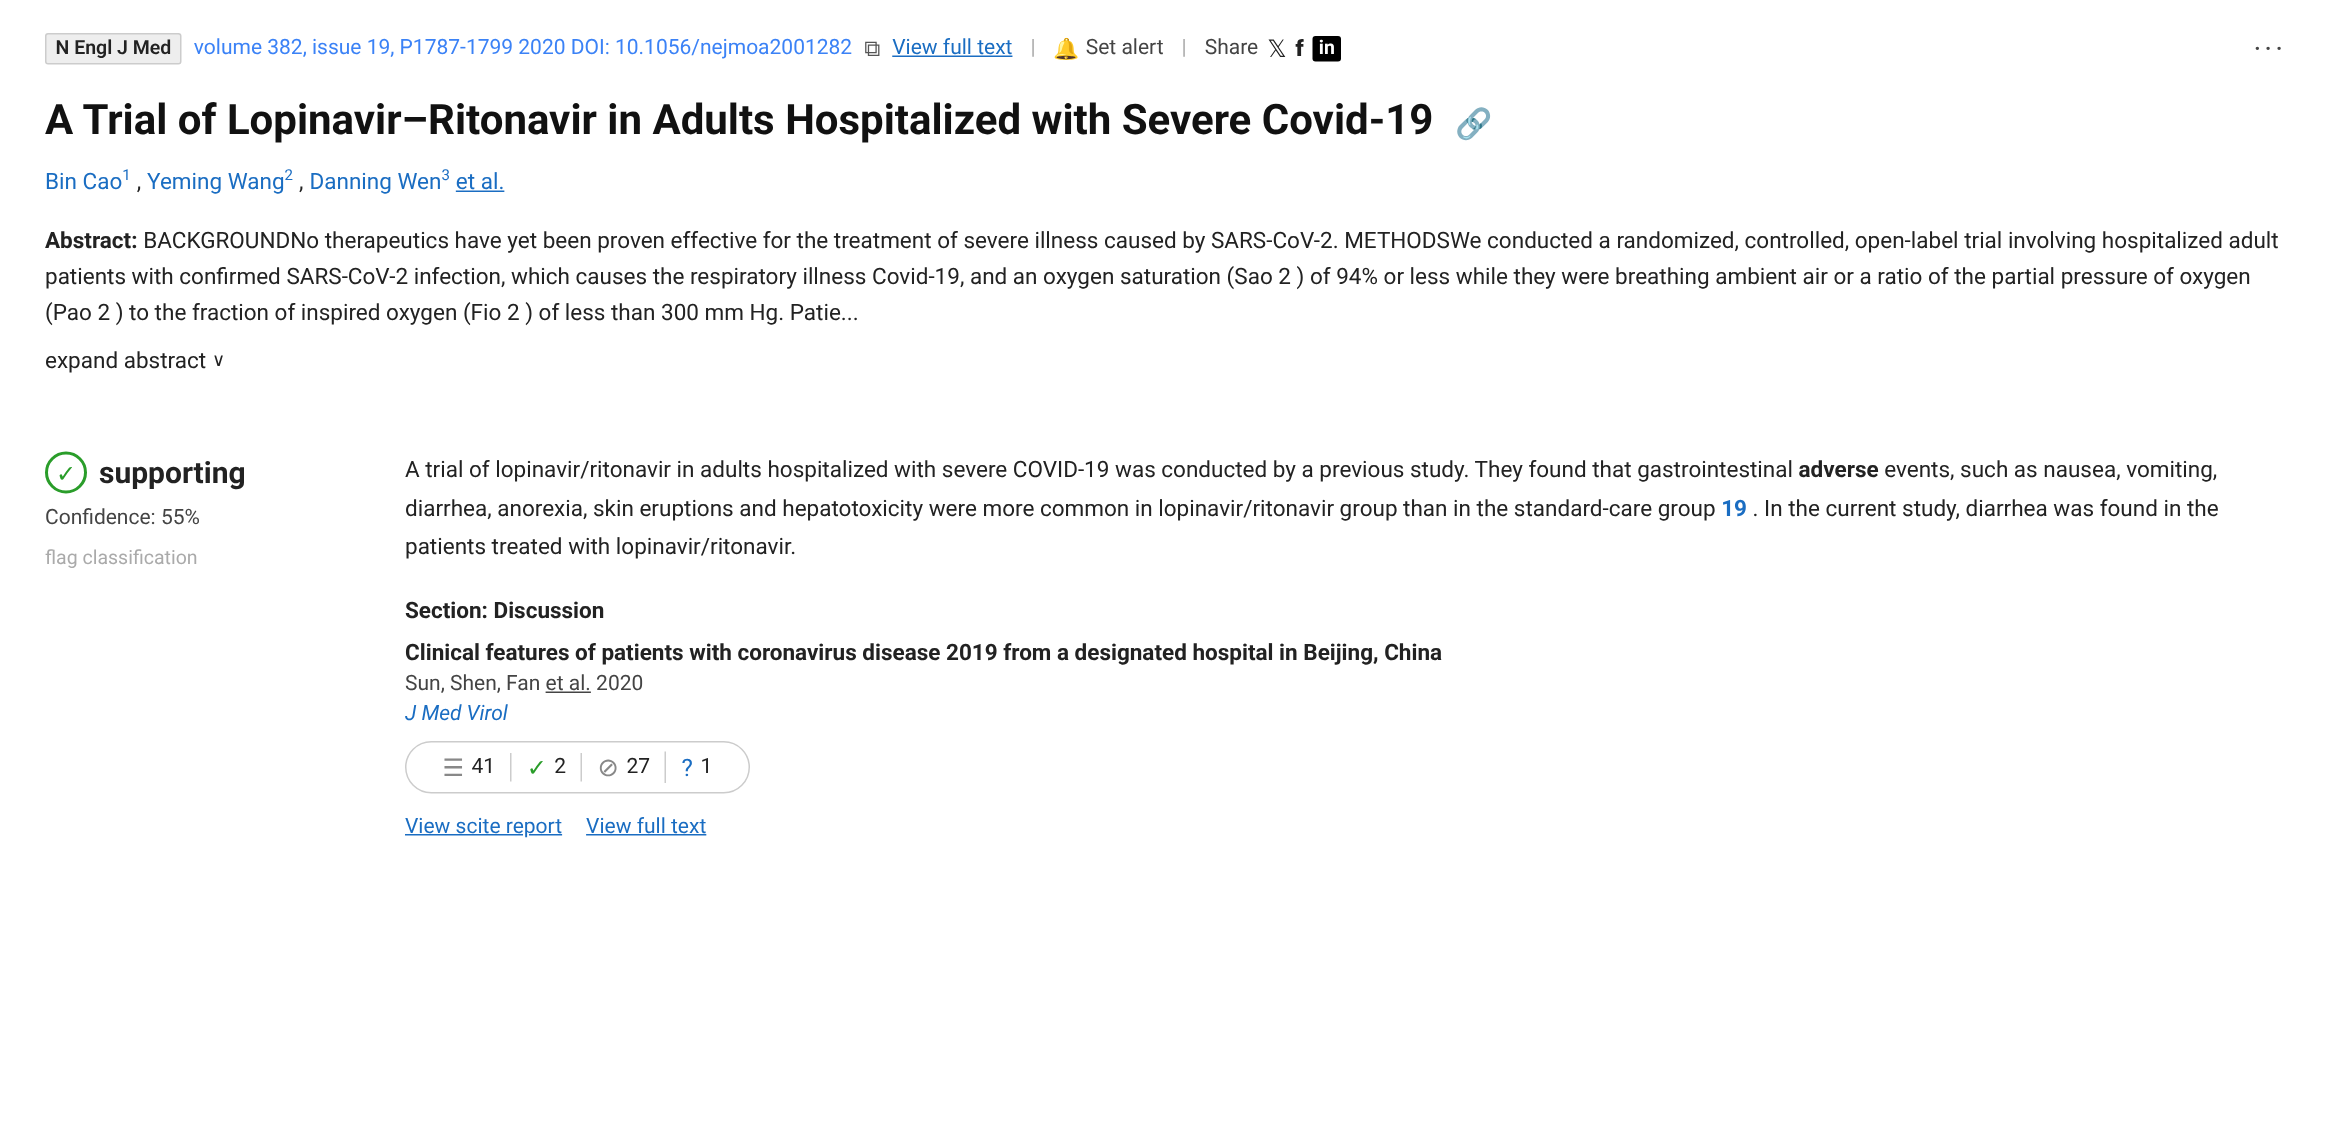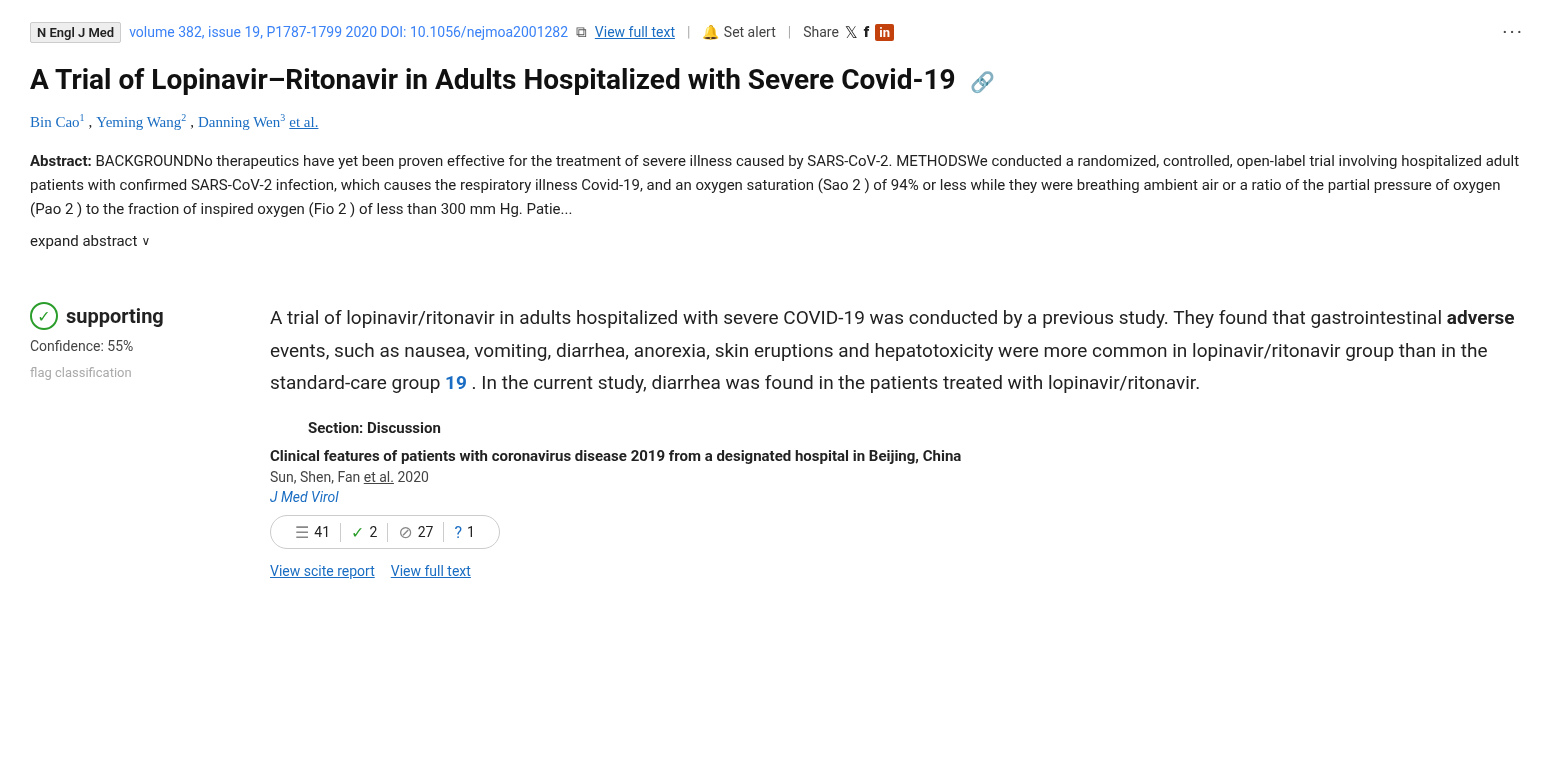--- a/index.html
+++ b/index.html
@@ -90,21 +90,20 @@
     }
 
     
     .authors {
       font-size: 15px;
       margin-bottom: 18px;
       display: flex;
       align-items: baseline;
       flex-wrap: wrap;
       gap: 4px;
-      font-family: Liberation Serif, serif;
     }
     .author-link {
       color: #1a6dc2;
       text-decoration: none;
       cursor: pointer;
     }
     .author-link sup {
       font-size: 10px;
     }
     .et-al {
@@ -181,41 +180,40 @@
       color: #aaa;
       cursor: pointer;
       text-decoration: none;
     }
 
     
     .right-panel {
       flex: 1;
     }
     .citation-text {
-      font-size: 19px;
+      font-size: 15px;
       color: #222;
       line-height: 1.7;
       margin-bottom: 20px;
     }
     .citation-bold {
       font-weight: 700;
     }
     .citation-ref {
       color: #1a6dc2;
       font-weight: 700;
       cursor: pointer;
     }
 
     
     .section-label {
       font-size: 15px;
       font-weight: 700;
       color: #222;
       margin-bottom: 10px;
-      margin-left: 38px;
     }
     .referenced-paper-title {
       font-size: 15px;
       font-weight: 700;
       color: #222;
       margin-bottom: 4px;
     }
     .referenced-paper-meta {
       font-size: 14px;
       color: #444;
@@ -293,21 +291,21 @@
   <span class="separator">|</span>
   <span class="set-alert">
     <span>🔔</span>
     <span>Set alert</span>
   </span>
   <span class="separator">|</span>
   <span class="share-section">
     <span>Share</span>
     <span class="social-icon">𝕏</span>
     <span class="social-icon" style="font-weight:900; font-size:15px;">f</span>
-    <span class="social-icon" style="font-size:13px; background:#c2410c; color:white; padding:1px 4px; border-radius:2px; font-weight:bold;">in</span>
+    <span class="social-icon" style="font-size:13px; background:#000000; color:white; padding:1px 4px; border-radius:2px; font-weight:bold;">in</span>
   </span>
   <span class="more-options">···</span>
 </div>
 
 
 <h1 class="paper-title">
   <span>A Trial of Lopinavir–Ritonavir in Adults Hospitalized with Severe Covid-19</span>
   <span class="title-link-icon">🔗</span>
 </h1>
 

